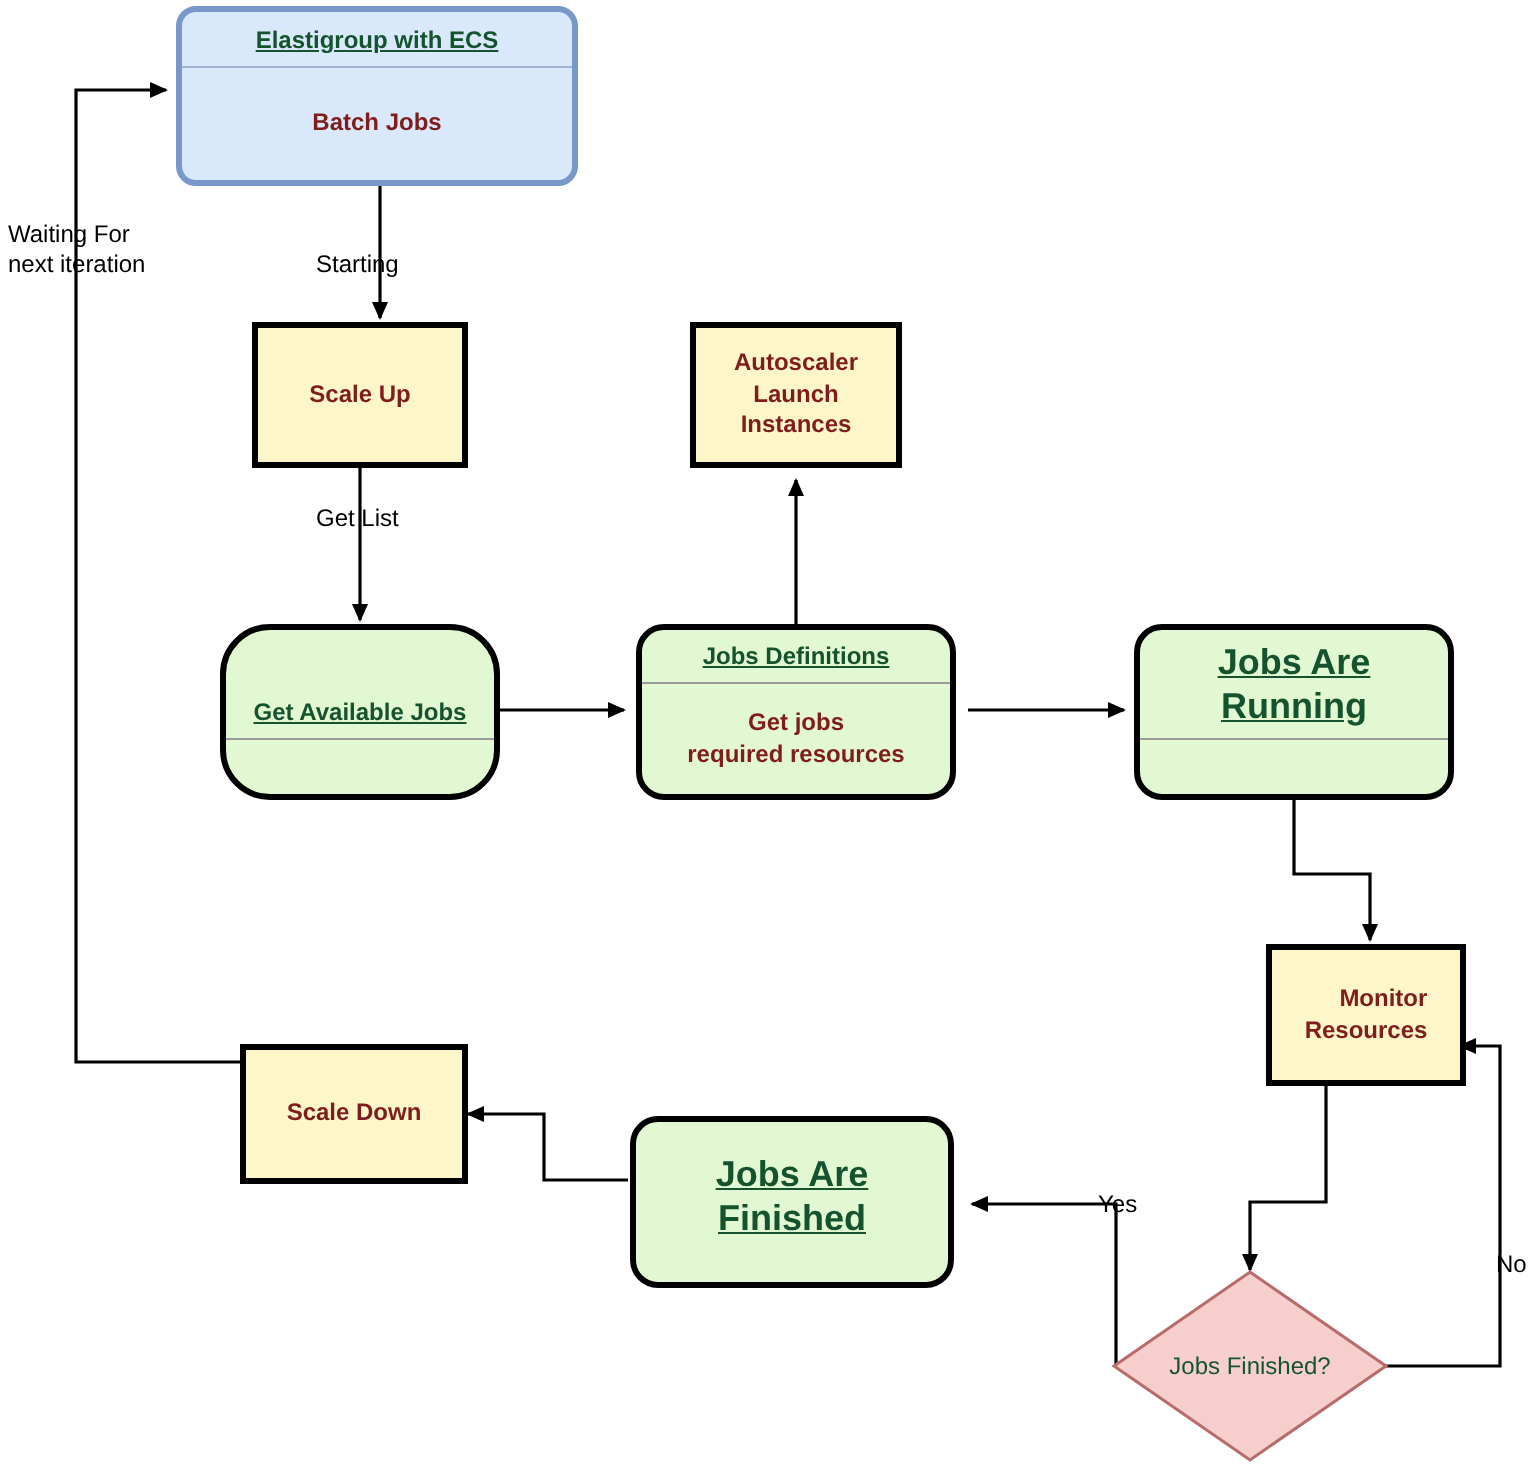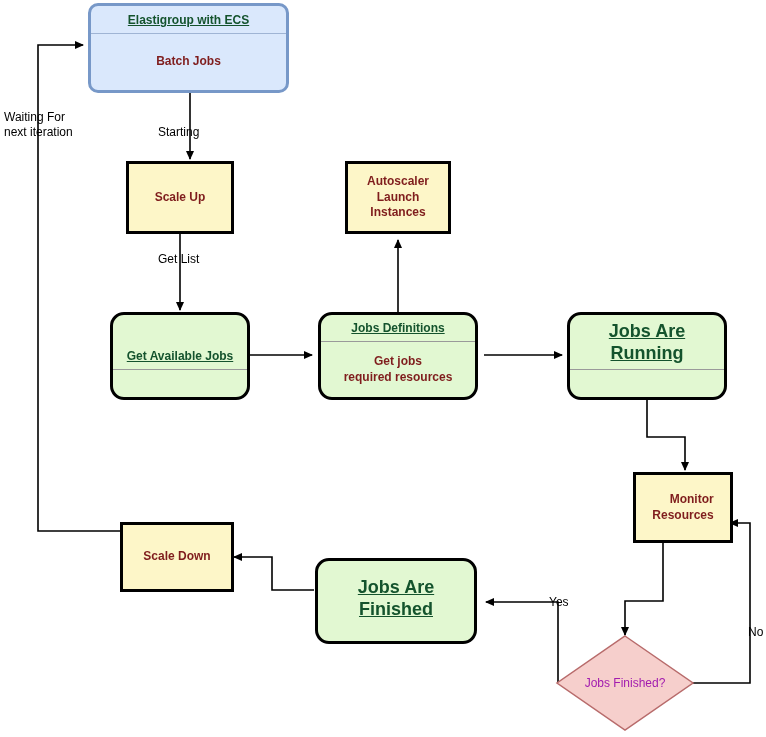--- a/index.html
+++ b/index.html
@@ -87,21 +87,21 @@
   .diamond-label {
     position: absolute;
     left: 0;
     top: 0;
     width: 100%;
     height: 100%;
     display: flex;
     align-items: center;
     justify-content: center;
     font-size: 12px;
-    color: #a21caf;
+    color: #14532d;
   }
   .edge-label {
     position: absolute;
     font-size: 12px;
     color: #000000;
     line-height: 1.25;
     white-space: pre-line;
     background: transparent;
   }
 </style>
@@ -175,21 +175,21 @@
   <div class="node rect" style="left:126px; top:161px; width:108px; height:73px;">
     <div class="body">Scale Up</div>
   </div>
 
   <div class="node rect" style="left:345px; top:161px; width:106px; height:73px;">
     <div class="body" style="white-space: pre-line;">Autoscaler
 Launch
 Instances</div>
   </div>
 
-  <div class="node rounded" style="left:110px; top:312px; width:140px; height:88px;">
+  <div class="node rounded" style="left:110px; top:312px; width:140px; height:88px;border-radius:25px;">
     <div class="hdr">Get Available Jobs</div>
     <div class="divider"></div>
   </div>
 
   <div class="node rounded" style="left:318px; top:312px; width:160px; height:88px;">
     <div class="hdr">Jobs Definitions</div>
     <div class="divider"></div>
     <div class="body" style="white-space: pre-line;">Get jobs
 required resources</div>
   </div>

